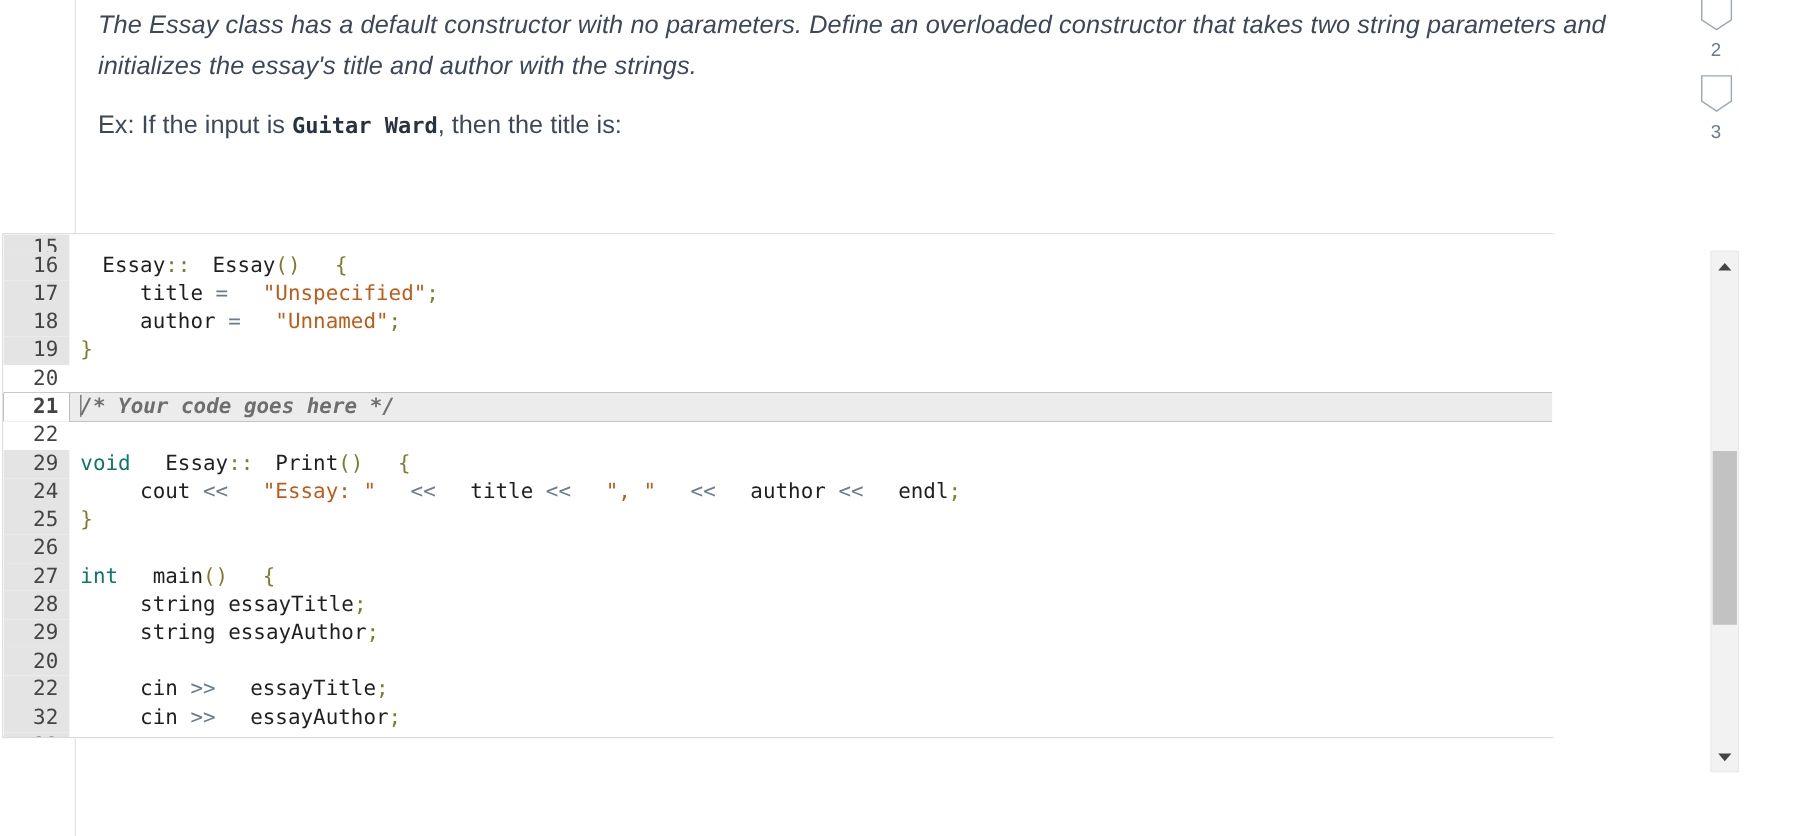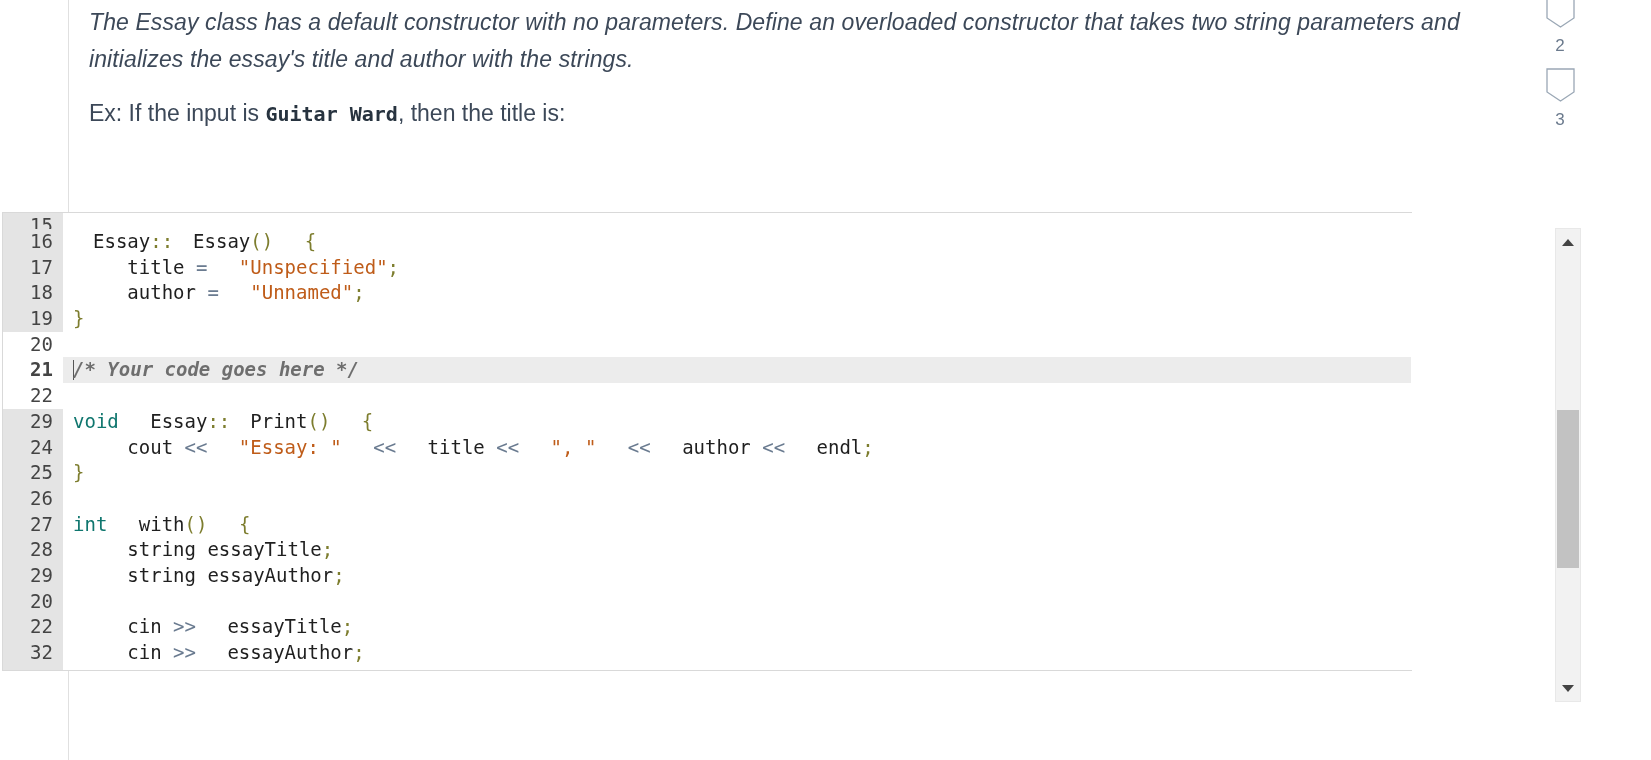--- a/index.html
+++ b/index.html
@@ -246,21 +246,21 @@
         <div class="code-line"><div class="gutter">17</div><div class="codetext"><span class="t-plain">   title </span><span class="t-op">=</span><span class="t-plain"> </span><span class="t-str">"Unspecified"</span><span class="t-punc">;</span></div></div>
         <div class="code-line"><div class="gutter">18</div><div class="codetext"><span class="t-plain">   author </span><span class="t-op">=</span><span class="t-plain"> </span><span class="t-str">"Unnamed"</span><span class="t-punc">;</span></div></div>
         <div class="code-line"><div class="gutter">19</div><div class="codetext"><span class="t-punc">}</span></div></div>
         <div class="code-line editable"><div class="gutter">20</div><div class="codetext">&nbsp;</div></div>
         <div class="code-line editable current"><div class="gutter">21</div><div class="codetext"><span class="caret"></span><span class="t-com">/* Your code goes here */</span></div></div>
         <div class="code-line editable"><div class="gutter">22</div><div class="codetext">&nbsp;</div></div>
         <div class="code-line"><div class="gutter">29</div><div class="codetext"><span class="t-kw">void</span><span class="t-plain"> Essay</span><span class="t-punc">::</span><span class="t-plain">Print</span><span class="t-punc">()</span><span class="t-plain"> </span><span class="t-punc">{</span></div></div>
         <div class="code-line"><div class="gutter">24</div><div class="codetext"><span class="t-plain">   cout </span><span class="t-op">&lt;&lt;</span><span class="t-plain"> </span><span class="t-str">"Essay: "</span><span class="t-plain"> </span><span class="t-op">&lt;&lt;</span><span class="t-plain"> title </span><span class="t-op">&lt;&lt;</span><span class="t-plain"> </span><span class="t-str">", "</span><span class="t-plain"> </span><span class="t-op">&lt;&lt;</span><span class="t-plain"> author </span><span class="t-op">&lt;&lt;</span><span class="t-plain"> endl</span><span class="t-punc">;</span></div></div>
         <div class="code-line"><div class="gutter">25</div><div class="codetext"><span class="t-punc">}</span></div></div>
         <div class="code-line"><div class="gutter">26</div><div class="codetext">&nbsp;</div></div>
-        <div class="code-line"><div class="gutter">27</div><div class="codetext"><span class="t-kw">int</span><span class="t-plain"> with</span><span class="t-punc">()</span><span class="t-plain"> </span><span class="t-punc">{</span></div></div>
+        <div class="code-line"><div class="gutter">27</div><div class="codetext"><span class="t-kw">int</span><span class="t-plain"> main</span><span class="t-punc">()</span><span class="t-plain"> </span><span class="t-punc">{</span></div></div>
         <div class="code-line"><div class="gutter">28</div><div class="codetext"><span class="t-plain">   string essayTitle</span><span class="t-punc">;</span></div></div>
         <div class="code-line"><div class="gutter">29</div><div class="codetext"><span class="t-plain">   string essayAuthor</span><span class="t-punc">;</span></div></div>
         <div class="code-line"><div class="gutter">20</div><div class="codetext">&nbsp;</div></div>
         <div class="code-line"><div class="gutter">22</div><div class="codetext"><span class="t-plain">   cin </span><span class="t-op">&gt;&gt;</span><span class="t-plain"> essayTitle</span><span class="t-punc">;</span></div></div>
         <div class="code-line"><div class="gutter">32</div><div class="codetext"><span class="t-plain">   cin </span><span class="t-op">&gt;&gt;</span><span class="t-plain"> essayAuthor</span><span class="t-punc">;</span></div></div>
         <div class="code-line"><div class="gutter">33</div><div class="codetext">&nbsp;</div></div>
       </div>
   </div>
 
   <div id="editor-scrollbar">

